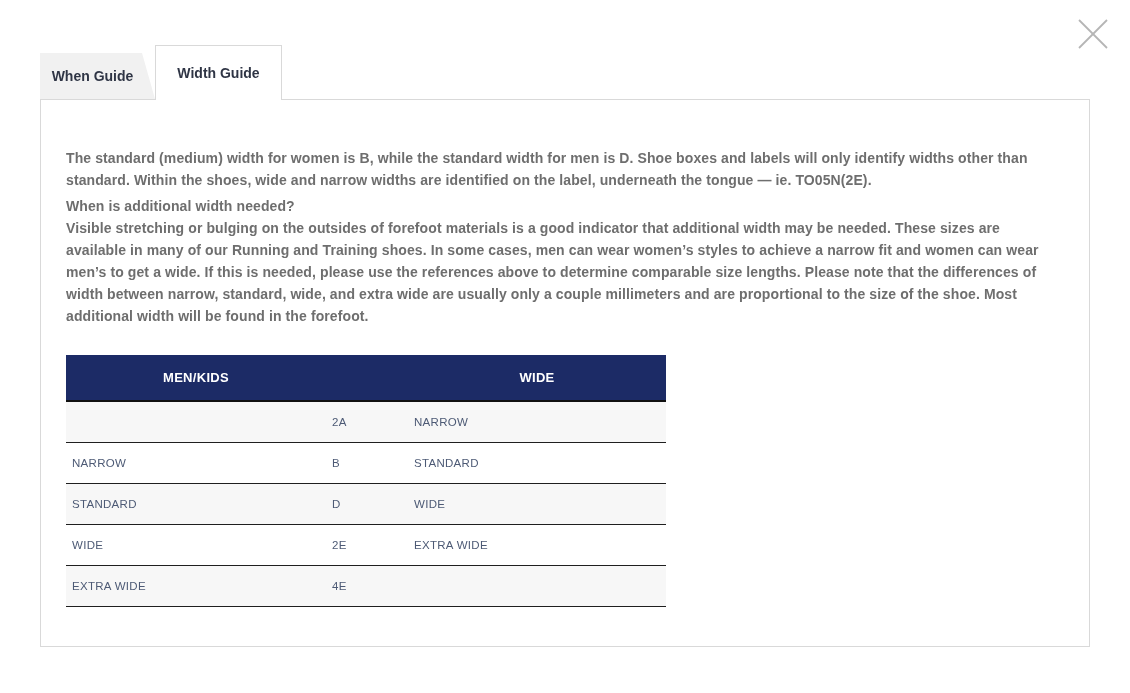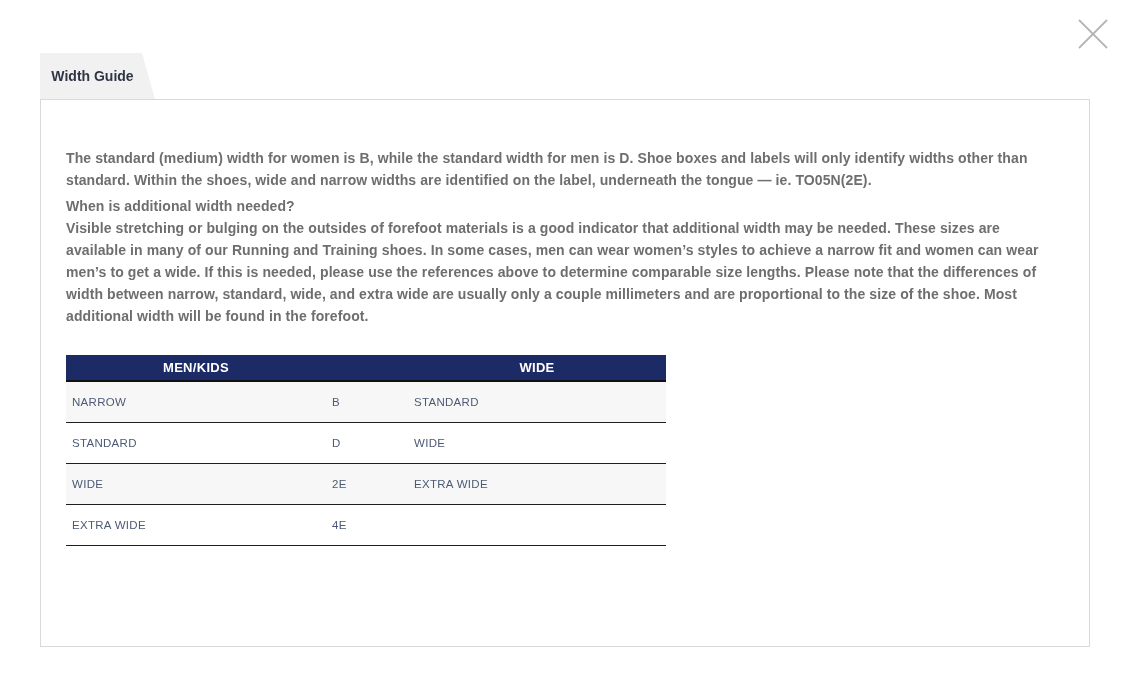--- a/index.html
+++ b/index.html
@@ -55,21 +55,21 @@
     width:982px;font-size:14px;font-weight:600;line-height:22px;
     color:var(--body-text);letter-spacing:.1px;
   }
   .para-2{margin-top:4px;}
   
   table.width-table{
     width:600px;margin-top:28px;border-collapse:collapse;table-layout:fixed;
   }
   table.width-table th{
     background:var(--navy);color:#fff;font-size:13px;font-weight:bold;
-    height:26px;text-align:center;letter-spacing:.3px;
+    height:46px;text-align:center;letter-spacing:.3px;
     border-bottom:2px solid #111;
     margin-top:42px;
   }
   table.width-table td{
     height:41px;font-size:11.5px;color:var(--row-text);
     letter-spacing:.3px;padding-left:6px;text-align:left;
     border-bottom:1px solid var(--separator);
   }
   table.width-table tbody tr:nth-child(odd){background:var(--row-alt);}
   table.width-table tbody tr:nth-child(even){background:#fff;}
@@ -80,20 +80,23 @@
 
 <button class="close-btn" aria-label="close">
   <svg width="40" height="40" viewBox="0 0 40 40">
     <line x1="6" y1="5" x2="34" y2="33" stroke="#b5b5b5" stroke-width="1.8"></line>
     <line x1="34" y1="5" x2="6" y2="33" stroke="#b5b5b5" stroke-width="1.8"></line>
   </svg>
 </button>
 
 <div class="tabs">
   <div class="tab tab-inactive">
+    <span>When Guide</span>
+  </div>
+  <div class="tab tab-active">
     <span>Width Guide</span>
   </div>
 </div>
 
 <div class="panel">
 
   <p>The standard (medium) width for women is B, while the standard width for men is D. Shoe boxes and labels will only identify widths other than standard. Within the shoes, wide and narrow widths are identified on the label, underneath the tongue — ie. TO05N(2E).</p>
 
   <p class="para-2"><span>When is additional width needed?</span><br><span>Visible stretching or bulging on the outsides of forefoot materials is a good indicator that additional width may be needed. These sizes are available in many of our Running and Training shoes. In some cases, men can wear women’s styles to achieve a narrow fit and women can wear men’s to get a wide. If this is needed, please use the references above to determine comparable size lengths. Please note that the differences of width between narrow, standard, wide, and extra wide are usually only a couple millimeters and are proportional to the size of the shoe. Most additional width will be found in the forefoot.</span></p>
 
@@ -104,20 +107,25 @@
         <col class="col-3">
       </colgroup>
     <thead>
       <tr>
         <th>MEN/KIDS</th>
         <th></th>
         <th>WIDE</th>
       </tr>
     </thead>
     <tbody>
+      <tr>
+        <td></td>
+        <td>2A</td>
+        <td>NARROW</td>
+      </tr>
       <tr>
         <td>NARROW</td>
         <td>B</td>
         <td>STANDARD</td>
       </tr>
       <tr>
         <td>STANDARD</td>
         <td>D</td>
         <td>WIDE</td>
       </tr>

